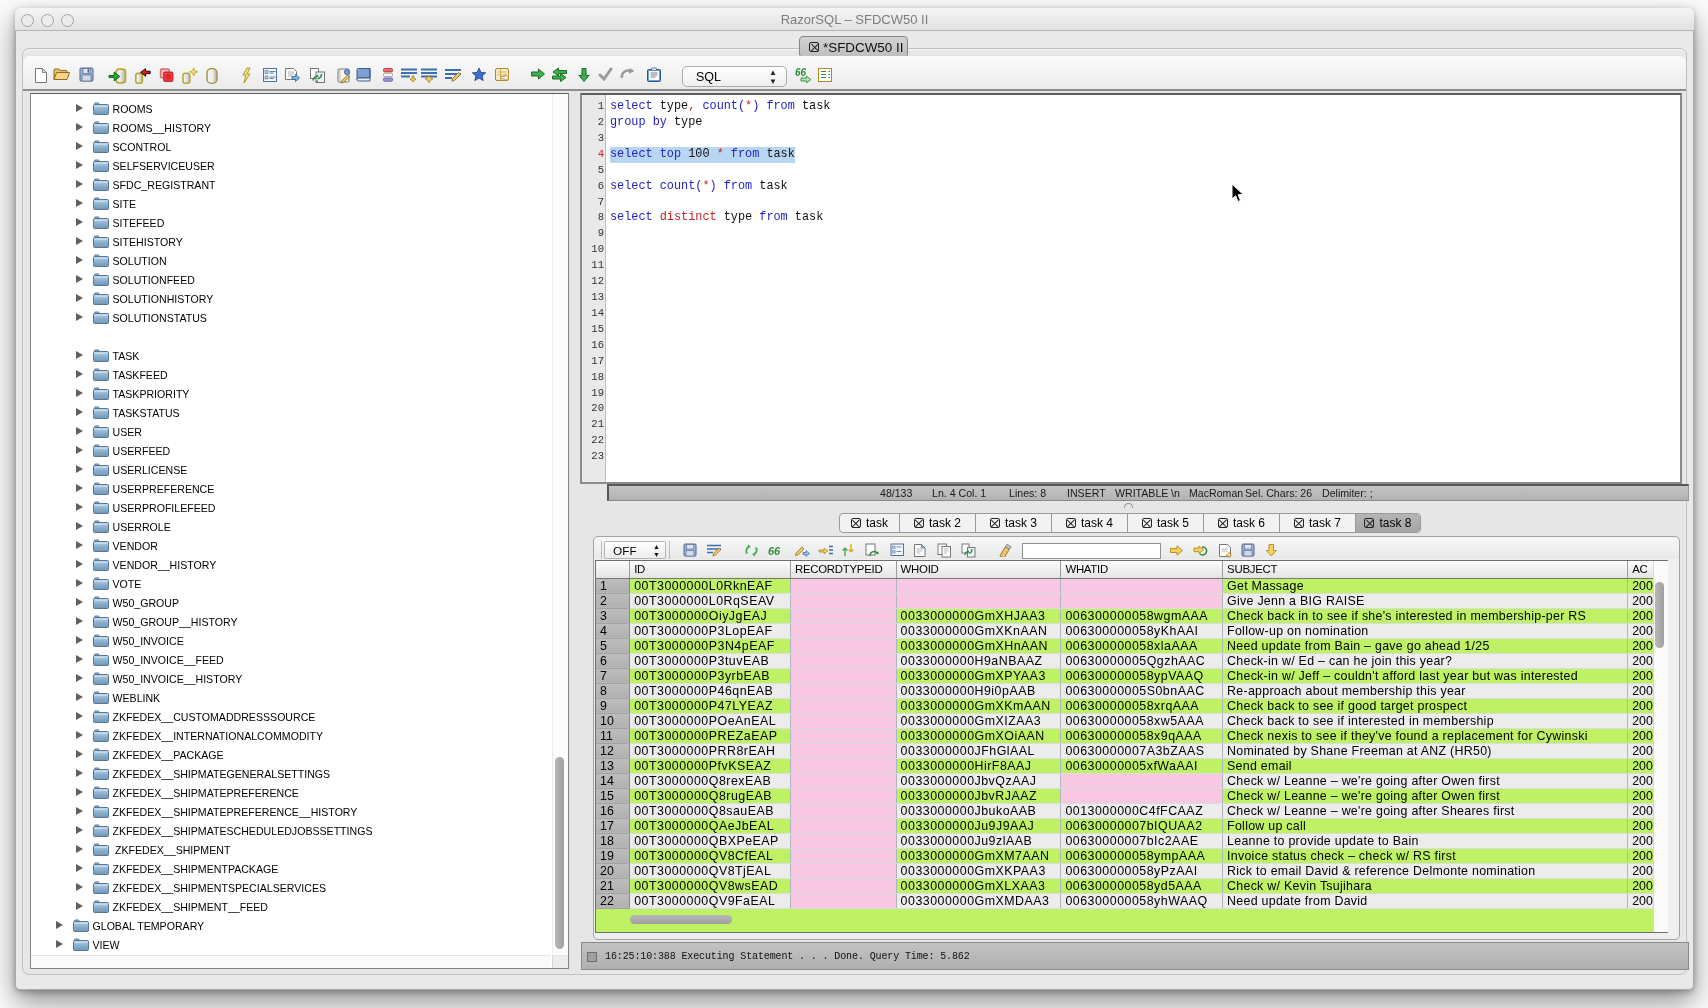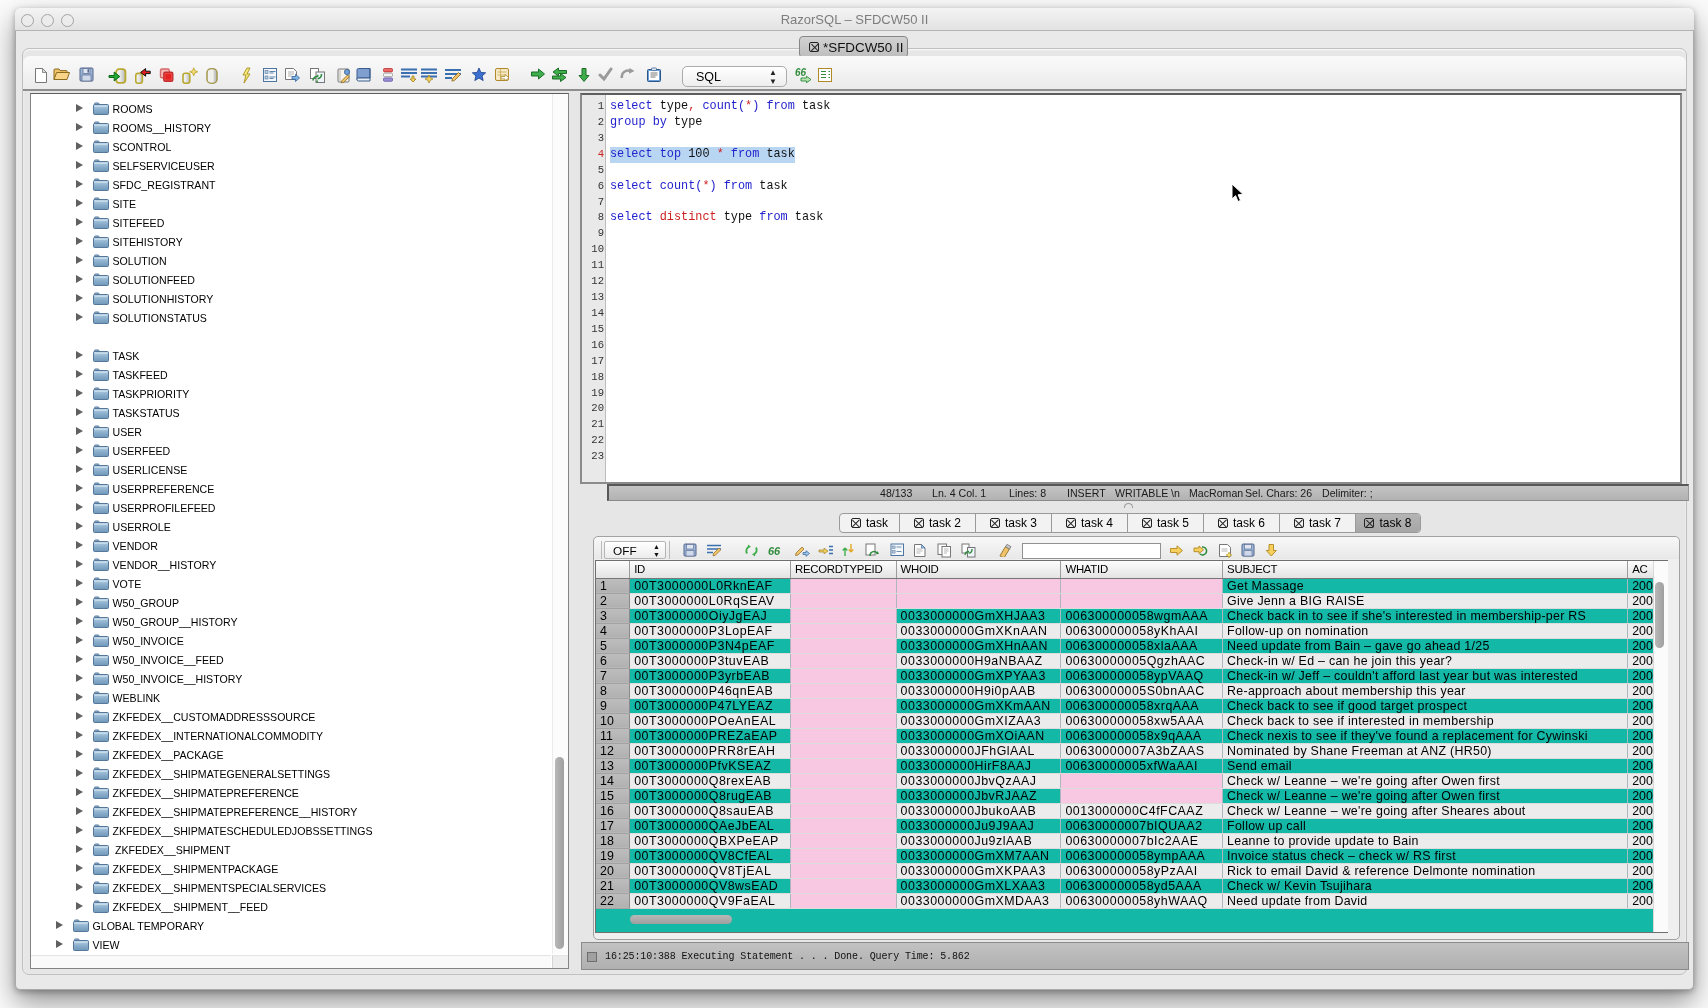--- a/index.html
+++ b/index.html
@@ -36,21 +36,21 @@
 .ttab:last-child{border-right:none}
 .ttab.sel{background:linear-gradient(#b4b4b4,#a6a6a6)}
 .xb{display:inline-block;width:10px;height:10px;border:1.2px solid #222;border-radius:2px;margin-right:5px;position:relative}
 .xb:before,.xb:after{content:"";position:absolute;left:-0.5px;top:3.6px;width:9.5px;height:1.2px;background:#222}
 .xb:before{transform:rotate(45deg)}.xb:after{transform:rotate(-45deg)}
 #results{position:absolute;left:593px;top:536px;width:1087px;height:404px;background:#efefef;border:1px solid #a2a2a2;border-radius:5px}
 #rtoolbar{position:absolute;left:594px;top:537px;width:1085px;height:22px;background:linear-gradient(#f8f8f8,#e8e8e8);border-radius:5px 5px 0 0}
 .ricon{position:absolute;top:543px}
 #offbox{position:absolute;left:604px;top:541px;width:62px;height:18px;background:linear-gradient(#fff,#ececec);border:1px solid #b5b5b5;border-radius:2px;font-size:11.8px;color:#000}
 #filterbox{position:absolute;left:1022px;top:543px;width:139px;height:16px;background:#fff;border:1px solid #919191}
-#tablewrap{position:absolute;left:595px;top:560px;width:1073px;height:373px;background:#14b8a6;border:1px solid #6f6f6f;overflow:hidden}
+#tablewrap{position:absolute;left:595px;top:560px;width:1073px;height:373px;background:#bef264;border:1px solid #6f6f6f;overflow:hidden}
 table{border-collapse:collapse;table-layout:fixed;font-size:12.4px}
 td.idc{letter-spacing:0.5px}
 td.sbj{letter-spacing:0.28px}
 th{height:17px;background:linear-gradient(#fcfcfc,#e3e3e3);border-right:1px solid #9c9c9c;border-bottom:1px solid #777;
  font-weight:normal;text-align:left;padding:0 0 0 4px;font-size:11.4px;letter-spacing:-0.25px;white-space:nowrap;overflow:hidden}
 td{height:15px;border-right:1px solid #adb6bd;border-bottom:1px solid #dcdcdc;padding:0 0 0 4px;white-space:nowrap;overflow:hidden;color:#000}
 td.rn{background:linear-gradient(#bdbdbd,#b0b0b0);border-right:1px solid #8a8a8a;border-bottom:1px solid #a2a2a2;color:#000}
 th.rn{border-right:1px solid #9c9c9c}
 tr.alt td{background:#ececec}
 td.pink{background:#f8c8e2 !important}
@@ -1217,21 +1217,21 @@
           <td class="pink"></td>
           <td class="sbj">Check w/ Leanne – we're going after Owen first</td>
           <td>200</td>
         </tr>
         <tr class="alt">
           <td class="rn">16</td>
           <td class="idc">00T3000000Q8sauEAB</td>
           <td class="pink"></td>
           <td class="idc">0033000000JbukoAAB</td>
           <td class="idc">0013000000C4fFCAAZ</td>
-          <td class="sbj">Check w/ Leanne – we're going after Sheares about</td>
+          <td class="sbj">Check w/ Leanne – we're going after Sheares first</td>
           <td>200</td>
         </tr>
         <tr>
           <td class="rn">17</td>
           <td class="idc">00T3000000QAeJbEAL</td>
           <td class="pink"></td>
           <td class="idc">0033000000Ju9J9AAJ</td>
           <td class="idc">00630000007bIQUAA2</td>
           <td class="sbj">Follow up call</td>
           <td>200</td>

